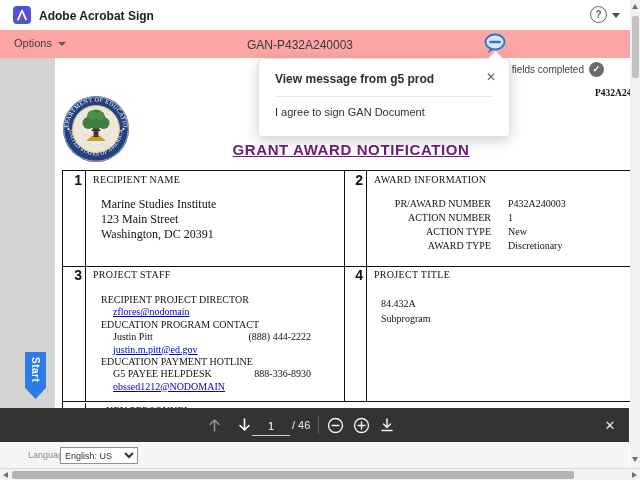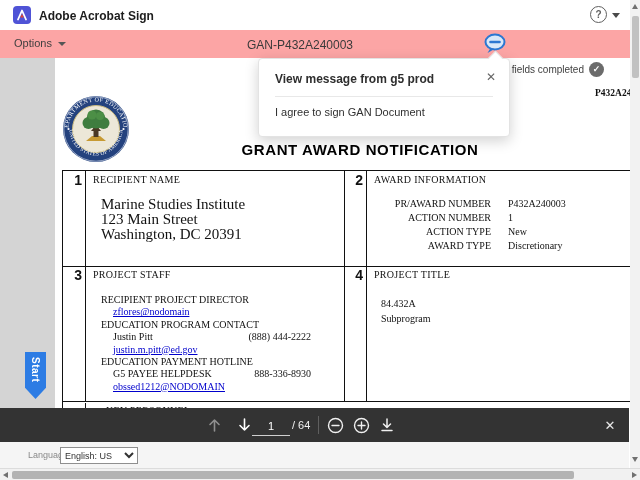--- a/index.html
+++ b/index.html
@@ -24,34 +24,34 @@
 
   
   .doc-area{position:absolute;left:0;top:58px;width:640px;height:350px;background:#d4d4d4;}
   .doc-page{position:absolute;left:55px;top:0;width:575px;height:350px;background:#fff;overflow:hidden;}
 
   .status-text{position:absolute;right:46px;top:6px;font-size:10px;color:#3f3f3f;}
   .check-badge{position:absolute;left:534px;top:4px;width:15px;height:15px;border-radius:50%;background:#6b6b6b;
     color:#fff;font-size:9px;text-align:center;line-height:15px;font-weight:bold;}
   .page-ref{position:absolute;left:540px;top:30px;font-family:"Liberation Serif",serif;font-size:9.5px;font-weight:bold;color:#111;white-space:nowrap;}
   .seal{position:absolute;left:7px;top:37px;}
-  .gan-title{position:absolute;left:95px;top:83px;width:420px;text-align:center;font-size:15px;font-weight:bold;letter-spacing:0.6px;color:#000000;}
+  .gan-title{position:absolute;left:86px;top:83px;width:420px;text-align:center;font-size:15px;font-weight:bold;letter-spacing:0.6px;color:#701a75;text-decoration:underline;}
 
   
   .gan-table{position:absolute;left:7px;top:112px;width:570px;height:246px;border-left:1.5px solid #111;border-top:1.5px solid #111;}
   .cell{position:absolute;font-family:"Liberation Serif",serif;color:#111;}
   .cell-s1{left:0;top:0;width:281px;height:95px;border-right:1.5px solid #111;border-bottom:1.5px solid #111;}
   .cell-s2{left:281px;top:0;width:289px;height:95px;border-bottom:1.5px solid #111;}
   .cell-s3{left:0;top:95px;width:281px;height:135px;border-right:1.5px solid #111;border-bottom:1.5px solid #111;}
   .cell-s4{left:281px;top:95px;width:289px;height:135px;border-bottom:1.5px solid #111;}
   .row-next{left:0;top:231.5px;width:570px;height:12px;}
   .numstrip{position:absolute;left:0;top:0;width:23px;height:100%;border-right:1.5px solid #111;
     font-family:"Liberation Sans",sans-serif;font-weight:bold;font-size:14px;text-align:right;padding:1px 3px 0 0;box-sizing:border-box;}
   .cell-heading{position:absolute;left:30px;top:3px;font-size:10px;letter-spacing:0.3px;}
-  .addr-lines{position:absolute;left:38px;top:26px;font-size:15px;line-height:15px;}
+  .addr-lines{position:absolute;left:38px;top:26px;font-size:12px;line-height:15px;}
   .fields{position:absolute;left:25px;top:26px;font-size:10px;line-height:14px;}
   .field-row{display:flex;}
   .field-label{flex:0 0 122px;text-align:right;}
   .field-value{margin-left:17px;white-space:nowrap;}
   .staff{position:absolute;left:38px;top:28px;font-size:10px;line-height:12.4px;}
   .contact-row{display:flex;justify-content:space-between;margin-left:12px;width:198px;}
   .doc-link{color:#0000cc;text-decoration:underline;cursor:pointer;}
   .title-lines{position:absolute;left:37px;top:30px;font-size:10px;line-height:15px;}
   .next-heading{position:absolute;left:43px;top:2px;font-size:10px;letter-spacing:0.3px;}
 
@@ -262,21 +262,21 @@
       <svg width="15" height="16" viewBox="0 0 15 16">
         <path d="M7.5 14 V3 M3 7.5 L7.5 3 L12 7.5" fill="none" stroke="#8f8f8f" stroke-width="1.6" stroke-linecap="round" stroke-linejoin="round"></path>
       </svg>
     </div>
     <div class="vt-item" style="left:236px;width:16px;">
       <svg width="15" height="16" viewBox="0 0 15 16">
         <path d="M7.5 2 V13 M3 8.5 L7.5 13 L12 8.5" fill="none" stroke="#ffffff" stroke-width="1.6" stroke-linecap="round" stroke-linejoin="round"></path>
       </svg>
     </div>
     <input class="page-input" value="1" style="">
-    <div class="page-total">/ 64</div>
+    <div class="page-total">/ 46</div>
     <div class="vt-divider"></div>
     <div class="vt-item" style="left:326px;width:18px;">
       <svg width="17" height="17" viewBox="0 0 17 17">
         <circle cx="8.5" cy="8.5" r="7" fill="none" stroke="#f0f0f0" stroke-width="1.4"></circle>
         <line x1="5" y1="8.5" x2="12" y2="8.5" stroke="#f0f0f0" stroke-width="1.4" stroke-linecap="round"></line>
       </svg>
     </div>
     <div class="vt-item" style="left:352px;width:18px;">
       <svg width="17" height="17" viewBox="0 0 17 17">
         <circle cx="8.5" cy="8.5" r="7" fill="none" stroke="#f0f0f0" stroke-width="1.4"></circle>

